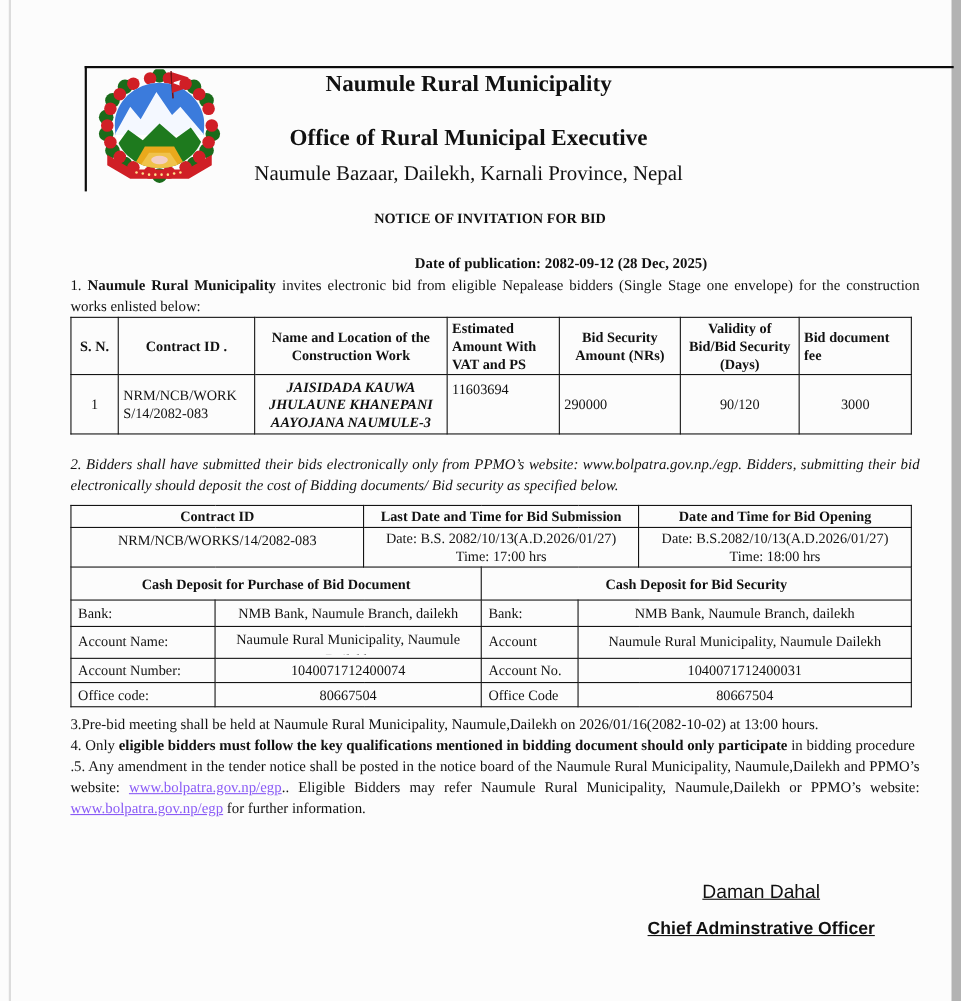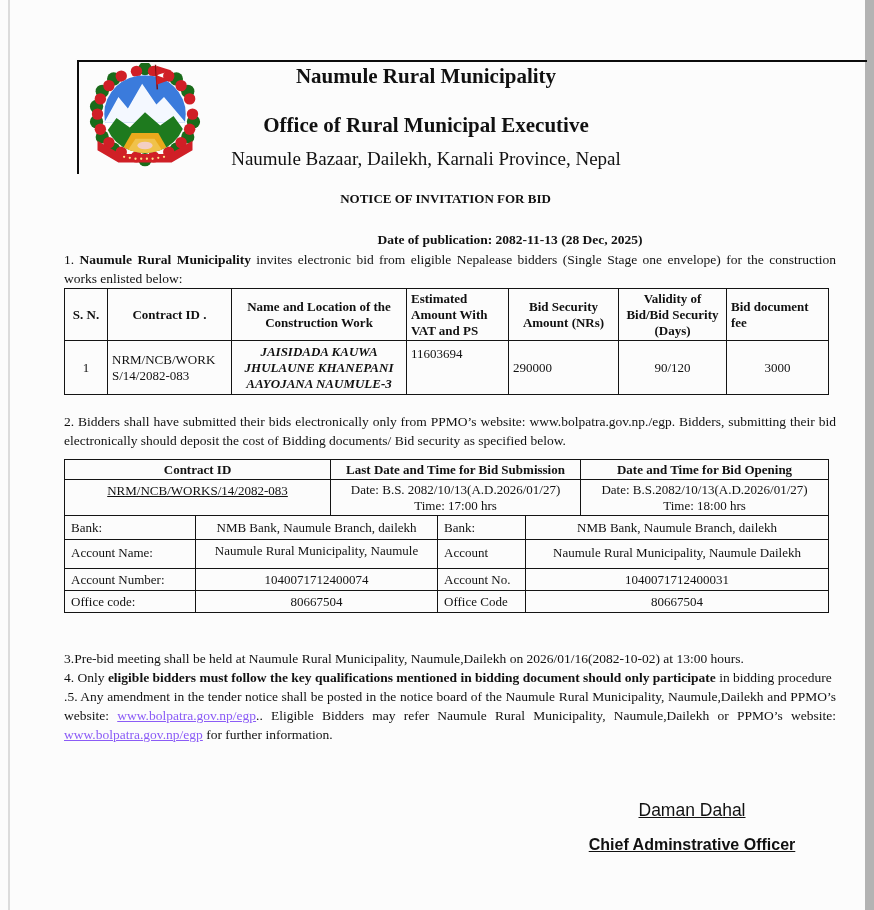--- a/index.html
+++ b/index.html
@@ -19,21 +19,21 @@
   .logo{left:88px;top:63px;width:114px;height:106px;}
   .header-text{left:180px;top:61px;width:492px;text-align:center;}
   .org-name{font-size:21px;font-weight:bold;margin-top:3px;}
   .office-name{font-size:21px;font-weight:bold;margin-top:24px;}
   .address{font-size:19px;margin-top:10px;}
   .notice-title{left:64px;top:191px;width:763px;text-align:center;font-weight:bold;font-size:13px;}
   .date-line{left:190px;top:232px;width:640px;text-align:center;font-weight:bold;font-size:13.5px;}
   
   .para{font-size:13.5px;line-height:19px;text-align:justify;}
   .p1{left:64px;top:250px;width:772px;}
-  .p2{left:64px;top:412px;width:772px;}
+  .p2{left:64px;top:412px;width:772px;font-style:italic;}
   .notes{left:64px;top:649px;width:772px;}
   .b{font-weight:bold;}
   .link{text-decoration:underline;color:#8b5cf6;cursor:pointer;}
   
   table{border-collapse:collapse;table-layout:fixed;}
   td,th{border:1px solid #141414;font-size:13px;line-height:16px;padding:1px 4px;overflow:hidden;word-wrap:break-word;}
   .t1{left:64px;top:288px;width:764px;}
   .t1 th{font-weight:bold;text-align:center;vertical-align:middle;}
   .t1 th.al{text-align:left;}
   .t1 td{vertical-align:middle;text-align:center;}
@@ -131,21 +131,21 @@
   </g>
 </svg>
 
 <div class="abs header-text">
   <div class="org-name">Naumule Rural Municipality</div>
   <div class="office-name">Office of Rural Municipal Executive</div>
   <div class="address">Naumule Bazaar, Dailekh, Karnali Province, Nepal</div>
 </div>
 
 <div class="abs notice-title">NOTICE OF INVITATION FOR BID</div>
-<div class="abs date-line">Date of publication: 2082-11-13 (28 Dec, 2025)</div>
+<div class="abs date-line">Date of publication: 2082-09-12 (28 Dec, 2025)</div>
 
 <p class="abs para p1"><span>1. </span><span class="b">Naumule Rural Municipality</span><span>  invites electronic bid from eligible Nepalease bidders (Single Stage one envelope) for the construction works enlisted below:</span></p>
 
 <table class="abs t1">
   <colgroup>
     <col style="width:43px">
       <col style="width:124px">
       <col style="width:175px">
       <col style="width:102px">
     <col style="width:110px">
@@ -188,25 +188,29 @@
       <col style="width:55px">
       <col style="width:248px">
   </colgroup>
   <tbody>
       <tr style="height:20px">
     <td colspan="2" class="hd">Contract ID</td>
     <td colspan="3" class="hd">Last Date and Time for Bid Submission</td>
     <td class="hd">Date and Time for Bid Opening</td>
   </tr>
   <tr style="height:36px">
-    <td colspan="2" class="val" style="vertical-align:top;padding-top:3px;text-decoration:underline;">NRM/NCB/WORKS/14/2082-083</td>
+    <td colspan="2" class="val" style="vertical-align:top;padding-top:3px;">NRM/NCB/WORKS/14/2082-083</td>
     <td colspan="3" class="val pre">Date: B.S. 2082/10/13(A.D.2026/01/27)
 Time: 17:00 hrs</td>
     <td class="val pre">Date: B.S.2082/10/13(A.D.2026/01/27)
 Time: 18:00 hrs</td>
+  </tr>
+  <tr style="height:30px">
+    <td colspan="3" class="hd">Cash Deposit for Purchase of Bid Document</td>
+    <td colspan="3" class="hd">Cash Deposit for Bid Security</td>
   </tr>
   <tr style="height:24px">
     <td class="lbl">Bank:</td>
     <td colspan="2" class="val">NMB Bank, Naumule Branch, dailekh</td>
     <td class="lbl">Bank:</td>
     <td colspan="2" class="val">NMB Bank, Naumule Branch, dailekh</td>
   </tr>
   <tr style="height:26px">
     <td class="lbl" style="vertical-align:top;padding-top:3px;">
           <div class="clip clip-24">Account Name:</div>

